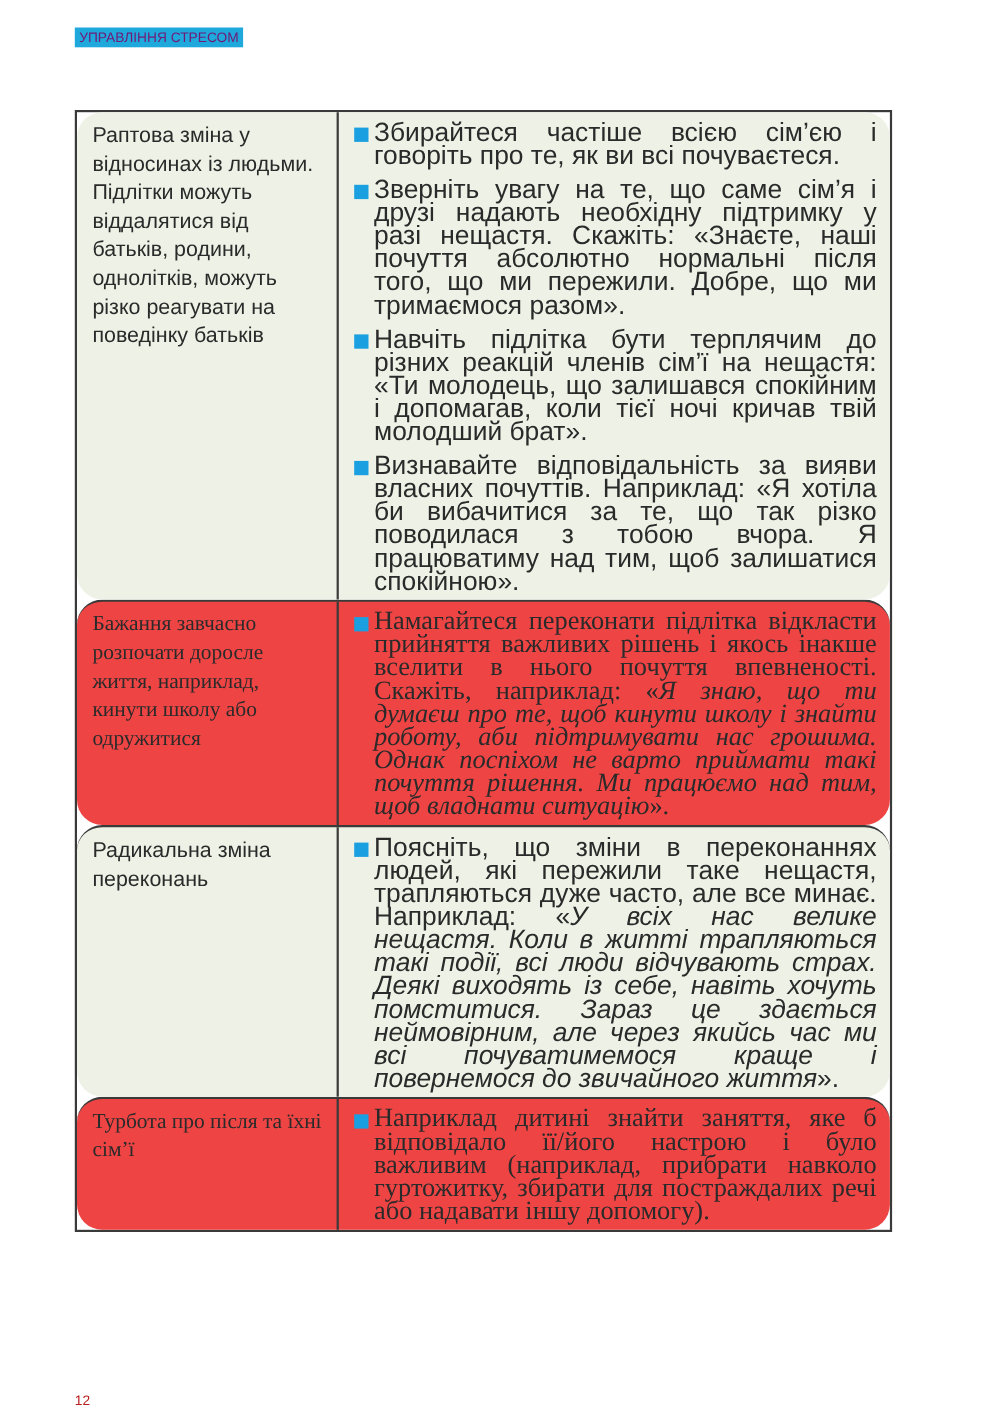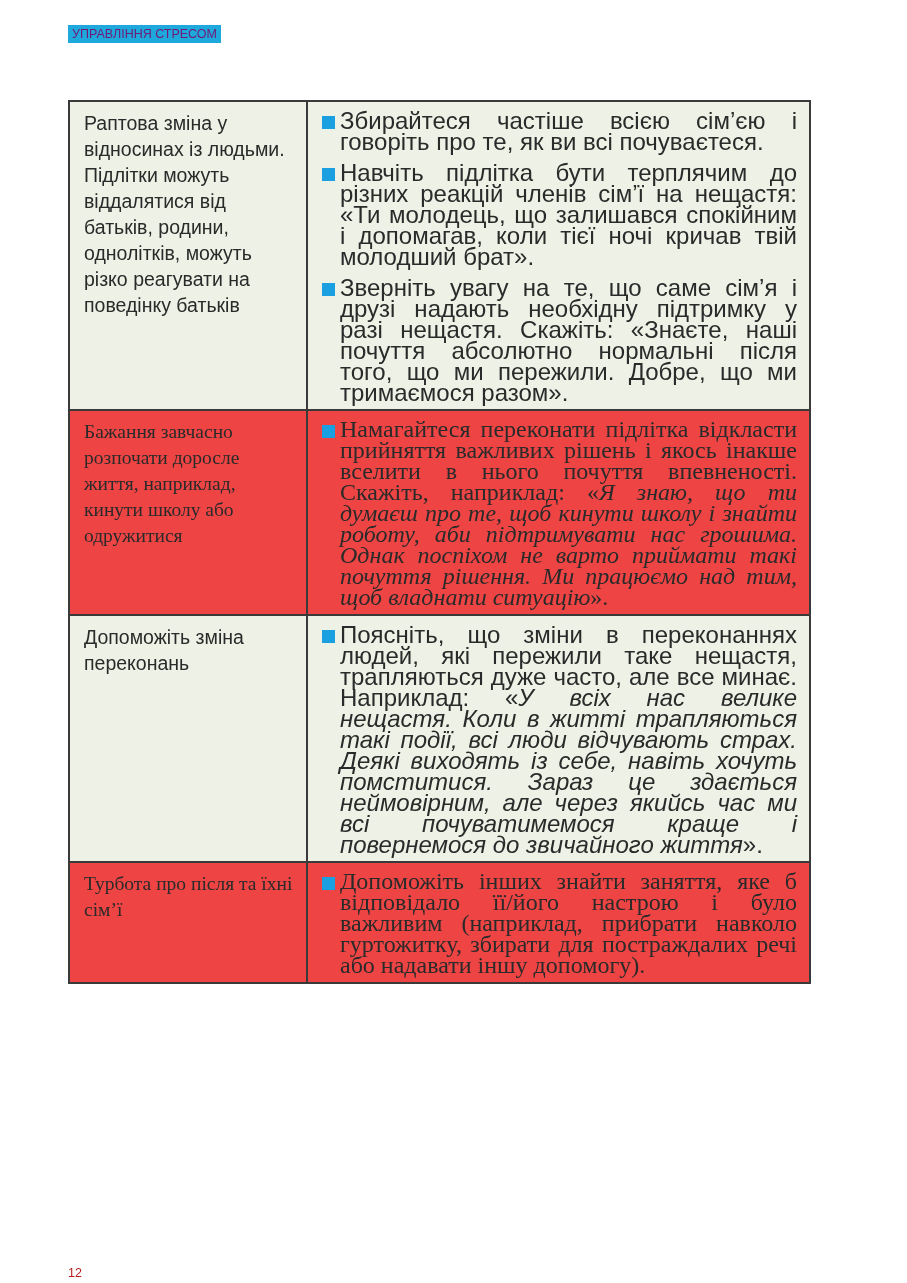--- a/index.html
+++ b/index.html
@@ -5,21 +5,21 @@
   html, body { margin: 0; padding: 0; background: #ffffff; }
   body { width: 907px; height: 1283px; position: relative; font-family: "Liberation Sans", sans-serif; color: #2a2a2a; }
   .header-tag {
     position: absolute; left: 68px; top: 25px; height: 18px; padding: 0 4px;
     background: #1fa8dc; color: #701a75; font-size: 12.5px; line-height: 18px; letter-spacing: 0px;
   }
   .table {
     position: absolute; left: 68px; top: 100px; width: 743px;
     border: 2px solid #3a3a3a; box-sizing: border-box;
   }
-  .row { display: flex; border-top: 2px solid #3a3a3a; }
+  .row { display: flex; border-top: 2px solid #3a3a3a; border-radius: 23px; }
   .row:first-child { border-top: none; }
   .row.green { background: #eef2e6; }
   .row.peach { background: #ef4444; font-family: Liberation Serif, serif; }
   .cell-left {
     width: 238px; box-sizing: border-box; border-right: 2px solid #3a3a3a;
     padding: 8px 10px 8px 14px; font-size: 19.5px; line-height: 26px;
   }
   .cell-right { flex: 1; box-sizing: border-box; padding: 8px 12px 6px 12px; }
   .item { position: relative; padding-left: 20px; font-size: 24px; line-height: 21px; text-align: justify; margin-bottom: 10px; }
   .item:last-child { margin-bottom: 0; }
@@ -38,54 +38,58 @@
 
   <div class="row green">
     <div class="cell-left">Раптова зміна у відносинах із людьми. Підлітки можуть віддалятися від батьків, родини, однолітків, можуть різко реагувати на поведінку батьків</div>
     <div class="cell-right">
       <div class="item">
         <span class="bullet"></span>
         <span>Збирайтеся частіше всією сім’єю і говоріть про те, як ви всі почуваєтеся.</span>
       </div>
       <div class="item">
         <span class="bullet"></span>
+        <span>Зверніть увагу на те, що саме сім’я і друзі надають необхідну підтримку у разі нещастя. Скажіть: «Знаєте, наші почуття абсолютно нормальні після того, що ми пережили. Добре, що ми тримаємося разом».</span>
+      </div>
+      <div class="item">
+        <span class="bullet"></span>
         <span>Навчіть підлітка бути терплячим до різних реакцій членів сім’ї на нещастя: «Ти молодець, що залишався спокійним і допомагав, коли тієї ночі кричав твій молодший брат».</span>
       </div>
       <div class="item">
         <span class="bullet"></span>
-        <span>Зверніть увагу на те, що саме сім’я і друзі надають необхідну підтримку у разі нещастя. Скажіть: «Знаєте, наші почуття абсолютно нормальні після того, що ми пережили. Добре, що ми тримаємося разом».</span>
+        <span>Визнавайте відповідальність за вияви власних почуттів. Наприклад: «Я хотіла би вибачитися за те, що так різко поводилася з тобою вчора. Я працюватиму над тим, щоб залишатися спокійною».</span>
       </div>
     </div>
   </div>
 
   <div class="row peach">
     <div class="cell-left">Бажання завчасно розпочати доросле життя, наприклад, кинути школу або одружитися</div>
     <div class="cell-right">
       <div class="item">
         <span class="bullet"></span>
         <span>Намагайтеся переконати підлітка відкласти прийняття важливих рішень і якось інакше вселити в нього почуття впевненості. Скажіть, наприклад: «</span><span class="it">Я знаю, що ти думаєш про те, щоб кинути школу і знайти роботу, аби підтримувати нас грошима. Однак поспіхом не варто приймати такі почуття рішення. Ми працюємо над тим, щоб владнати ситуацію</span><span>».</span>
       </div>
     </div>
   </div>
 
   <div class="row green">
-    <div class="cell-left">Допоможіть зміна переконань</div>
+    <div class="cell-left">Радикальна зміна переконань</div>
     <div class="cell-right">
       <div class="item">
         <span class="bullet"></span>
         <span>Поясніть, що зміни в переконаннях людей, які пережили таке нещастя, трапляються дуже часто, але все минає. Наприклад: «</span><span class="it">У всіх нас велике нещастя. Коли в житті трапляються такі події, всі люди відчувають страх. Деякі виходять із себе, навіть хочуть помститися. Зараз це здається неймовірним, але через якийсь час ми всі почуватимемося краще і повернемося до звичайного життя</span><span>».</span>
       </div>
     </div>
   </div>
 
   <div class="row peach">
     <div class="cell-left">Турбота про після та їхні сім’ї</div>
     <div class="cell-right">
       <div class="item">
         <span class="bullet"></span>
-        <span>Допоможіть інших знайти заняття, яке б відповідало її/його настрою і було важливим (наприклад, прибрати навколо гуртожитку, збирати для постраждалих речі або надавати іншу допомогу).</span>
+        <span>Наприклад дитині знайти заняття, яке б відповідало її/його настрою і було важливим (наприклад, прибрати навколо гуртожитку, збирати для постраждалих речі або надавати іншу допомогу).</span>
       </div>
     </div>
   </div>
 
 </div>
 
 <div class="page-number">12</div>
 
 </body></html>

